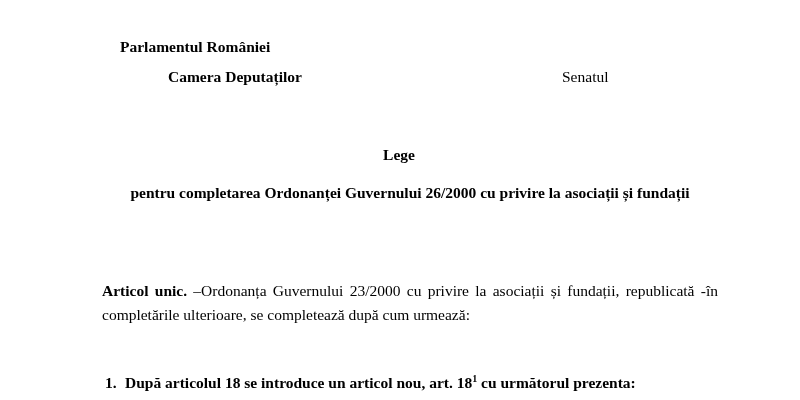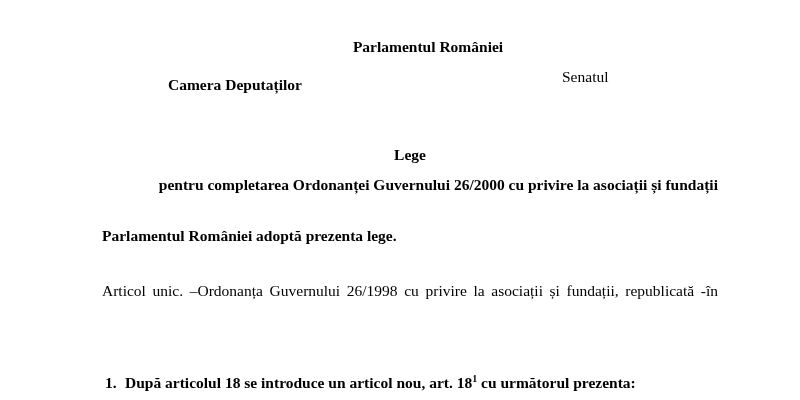--- a/index.html
+++ b/index.html
@@ -11,51 +11,50 @@
     position: relative;
     width: 800px;
     height: 400px;
     background: #ffffff;
     color: #000000;
     font-family: "Liberation Serif", serif;
     font-size: 15.5px;
     overflow: hidden;
   }
   .abs { position: absolute; }
-  .b { font-weight: normal; }
+  .b { font-weight: bold; }
 
   .institution {
     top: 38px;
     left: 120px;
     width: 616px;
-    text-align: center;
     font-weight: bold;
   }
   .chamber-left {
-    top: 76px;
+    top: 68px;
     left: 168px;
     font-weight: bold;
   }
   .chamber-right {
     top: 68px;
     left: 562px;
     font-weight: normal;
   }
   .law-kind {
     top: 146px;
-    left: 102px;
+    left: 91px;
     width: 616px;
     text-align: center;
     font-weight: bold;
   }
   .law-subtitle {
-    top: 176px;
+    top: 184px;
     left: 102px;
     width: 616px;
-    text-align: right;
+    text-align: center;
     font-weight: bold;
   }
   .adoption {
     top: 227px;
     left: 102px;
     font-weight: bold;
   }
   .article {
     top: 279px;
     left: 102px;
@@ -90,24 +89,24 @@
   <div class="abs institution">Parlamentul României</div>
 
   <div class="abs chamber-left">Camera Deputaților</div>
 
   <div class="abs chamber-right">Senatul</div>
 
   <div class="abs law-kind">Lege</div>
 
   <div class="abs law-subtitle">pentru completarea Ordonanței Guvernului 26/2000 cu privire la asociații și fundații</div>
 
-  <div class="abs adoption">Parlamentul României adoptă prezenta lege.</div>
 
   <div class="abs article">
-    <div class="jline"><span class="b">Articol unic.</span><span> –Ordonanța Guvernului 26/1998 cu privire la asociații și fundații, republicată -în</span></div>
+    <div class="jline"><span class="b">Articol unic.</span><span> –Ordonanța Guvernului 23/2000 cu privire la asociații și fundații, republicată -în</span></div>
+    <div>completările ulterioare, se completează după cum urmează:</div>
   </div>
 
   <div class="abs amendment">
     <span class="num">1.</span>
     <span><span>După articolul 18 se introduce un articol nou, art. 18</span><sup>1</sup><span> cu următorul prezenta:</span></span>
   </div>
 
 </div>
 
 </body></html>

